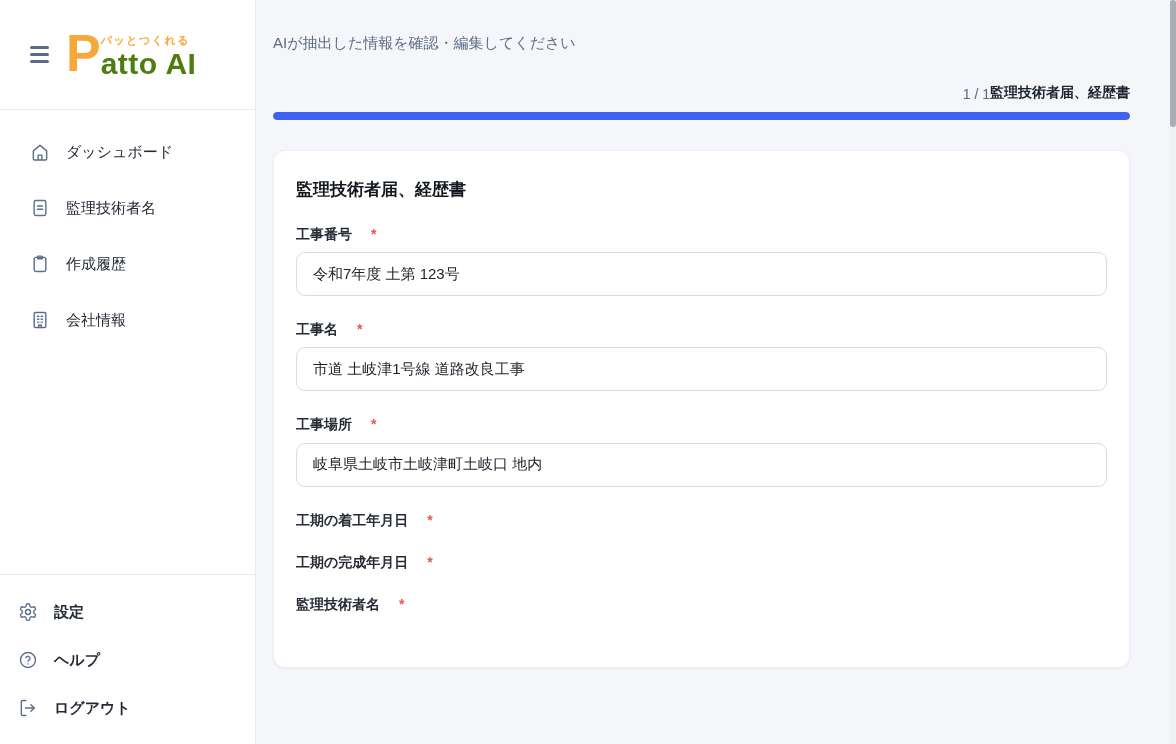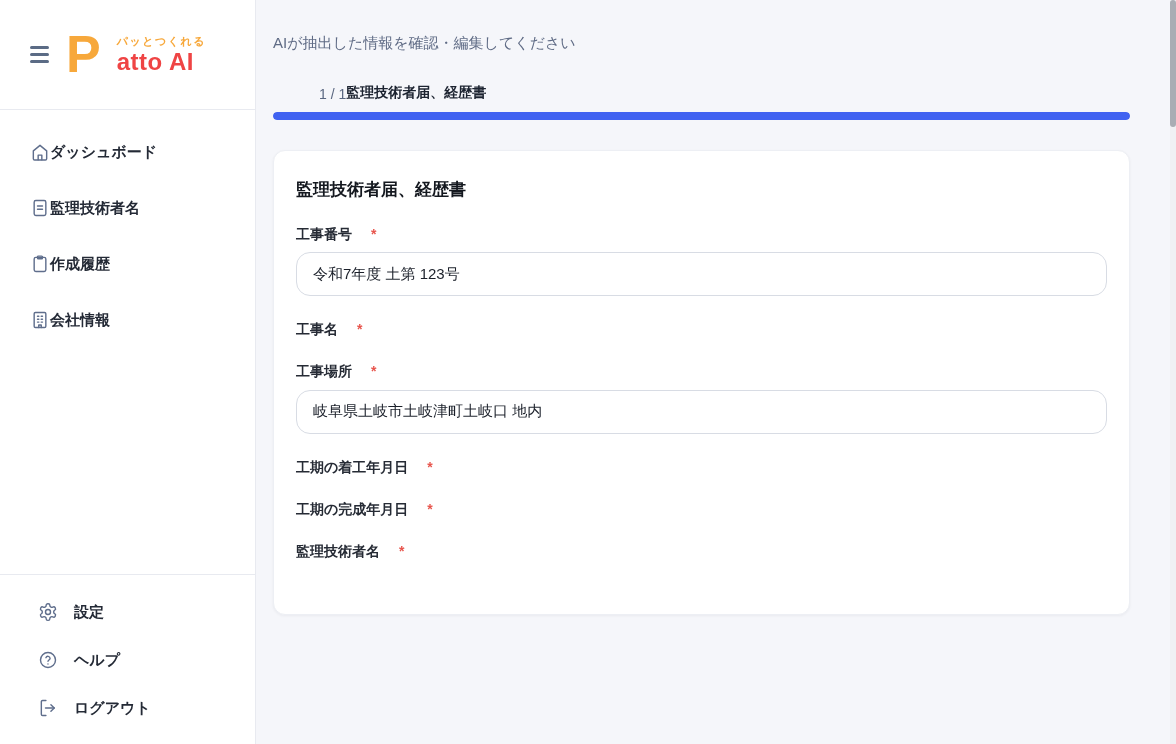--- a/index.html
+++ b/index.html
@@ -22,46 +22,46 @@
     height:110px; border-bottom:1px solid #e8eaf0;
     display:flex; align-items:center; padding:0 14px 0 30px; gap:17px;
   }
   .hamburger { display:flex; flex-direction:column; gap:4.5px; cursor:pointer; padding:4px 0; }
   .hamburger span { display:block; width:19px; height:2.4px; border-radius:2px; background:#5b6b85; }
 
   .logo { display:flex; align-items:flex-start; cursor:pointer; }
   .logo-p {
     font-size:52px; line-height:0.92; font-weight:800; color:#F7A83B; letter-spacing:-1px;
   }
-  .logo-right { display:flex; flex-direction:column; align-items:flex-start; margin-left:17px; padding-top:3px; }
+  .logo-right { display:flex; flex-direction:column; align-items:flex-start; margin-left:1px; padding-top:3px; }
   .logo-tagline { font-size:11px; font-weight:700; color:#F7A83B; letter-spacing:1.5px; }
-  .logo-rest { font-size:24px; line-height:1.05; font-weight:800; color:#ef4444; letter-spacing:0.5px; }
+  .logo-rest { font-size:30px; line-height:1.05; font-weight:800; color:#4d7c0f; letter-spacing:0.5px; }
 
   .sidebar-nav { padding:14px 0 0; }
   .nav-item {
-    height:56px; display:flex; align-items:center; gap:0; padding:0 30px; cursor:pointer;
-    font-size:15px; font-weight:700; color:#242a36;text-align:center;
+    height:56px; display:flex; align-items:center; gap:16px; padding:0 30px; cursor:pointer;
+    font-size:15px; font-weight:400; color:#242a36;text-align:center;
   }
   .nav-item svg { flex:0 0 auto; }
 
   .sidebar-footer { margin-top:auto; border-top:1px solid #e8eaf0; padding:13px 0 12px; }
   .footer-item {
-    height:48px; display:flex; align-items:center; gap:16px; padding:0 38px; cursor:pointer;
+    height:48px; display:flex; align-items:center; gap:16px; padding:0 18px; cursor:pointer;
     font-size:15px; font-weight:600; color:#242a36;
   }
 
   .sb-icon { stroke:#5f6e8c; fill:none; stroke-width:1.7; stroke-linecap:round; stroke-linejoin:round; }
 
   
   .main { flex:1 1 auto; min-width:0; padding:24px 46px 0 17px; }
 
   .page-title { font-size:27px; font-weight:700; color:#161b26; letter-spacing:1px; line-height:1.25; }
   .page-subtitle { margin-top:8px; font-size:15px; color:#5f6b85; line-height:1.4; }
 
-  .progress-head { margin-top:31px; display:flex; justify-content:flex-start; align-items:flex-end;margin-left:46px; }
+  .progress-head { margin-top:31px; display:flex; justify-content:flex-end; align-items:flex-end;margin-left:46px; }
   .progress-step { font-size:14px; font-weight:500; color:#5a6781; }
   .progress-doc { font-size:14px; font-weight:600; color:#1c2330; }
 
   .progress-track { margin-top:10px; height:8px; border-radius:4px; background:#e3e6f0; overflow:hidden; }
   .progress-fill { height:100%; width:0; background:#4062f1; border-radius:4px; }
 
   .card {
     margin-top:30px; background:#ffffff;
     border:1px solid #edeff4; border-radius:12px;
     box-shadow:0 1px 3px rgba(20,24,40,0.05);
@@ -70,21 +70,21 @@
   .card-heading { font-size:17px; font-weight:700; color:#14181f; margin-bottom:24px; }
 
   .field { margin-bottom:24px; }
   .field-label {
     display:flex; align-items:center; gap:19px;
     font-size:14px; font-weight:600; color:#262b35; margin-bottom:9px; line-height:1.3;
   }
   .req { color:#e8554d; font-weight:600; }
   .input-wrap { position:relative; }
   .text-input {
-    width:100%; height:44px; border:1px solid #d8dce4; border-radius:14px; background:#fff;
+    width:100%; height:44px; border:1px solid #d8dce4; border-radius:9px; background:#fff;
     padding:0 44px 0 16px; font-size:15px; color:#1b202a; font-family:inherit; outline:none;
   }
   .calendar-btn {
     position:absolute; right:14px; top:50%; transform:translateY(-50%);
     width:16px; height:16px; cursor:pointer; display:flex; align-items:center; justify-content:center;
   }
 
   
   .scrollbar { position:absolute; top:0; right:0; width:6px; height:744px; background:#f0f1f4; }
   .scrollbar-thumb { width:6px; height:127px; background:#a9adb4; border-radius:3px; }
@@ -188,20 +188,23 @@
       <div class="input-wrap">
         <input type="text" class="text-input" value="令和7年度 土第 123号" style="">
       </div>
     </div>
 
     <div class="field">
       <div class="field-label">
         <span>工事名</span>
         <span class="req">*</span>
       </div>
+      <div class="input-wrap">
+        <input type="text" class="text-input" value="市道 土岐津1号線 道路改良工事" style="">
+      </div>
     </div>
 
     <div class="field">
       <div class="field-label">
         <span>工事場所</span>
         <span class="req">*</span>
       </div>
       <div class="input-wrap">
         <input type="text" class="text-input" value="岐阜県土岐市土岐津町土岐口 地内" style="">
       </div>

